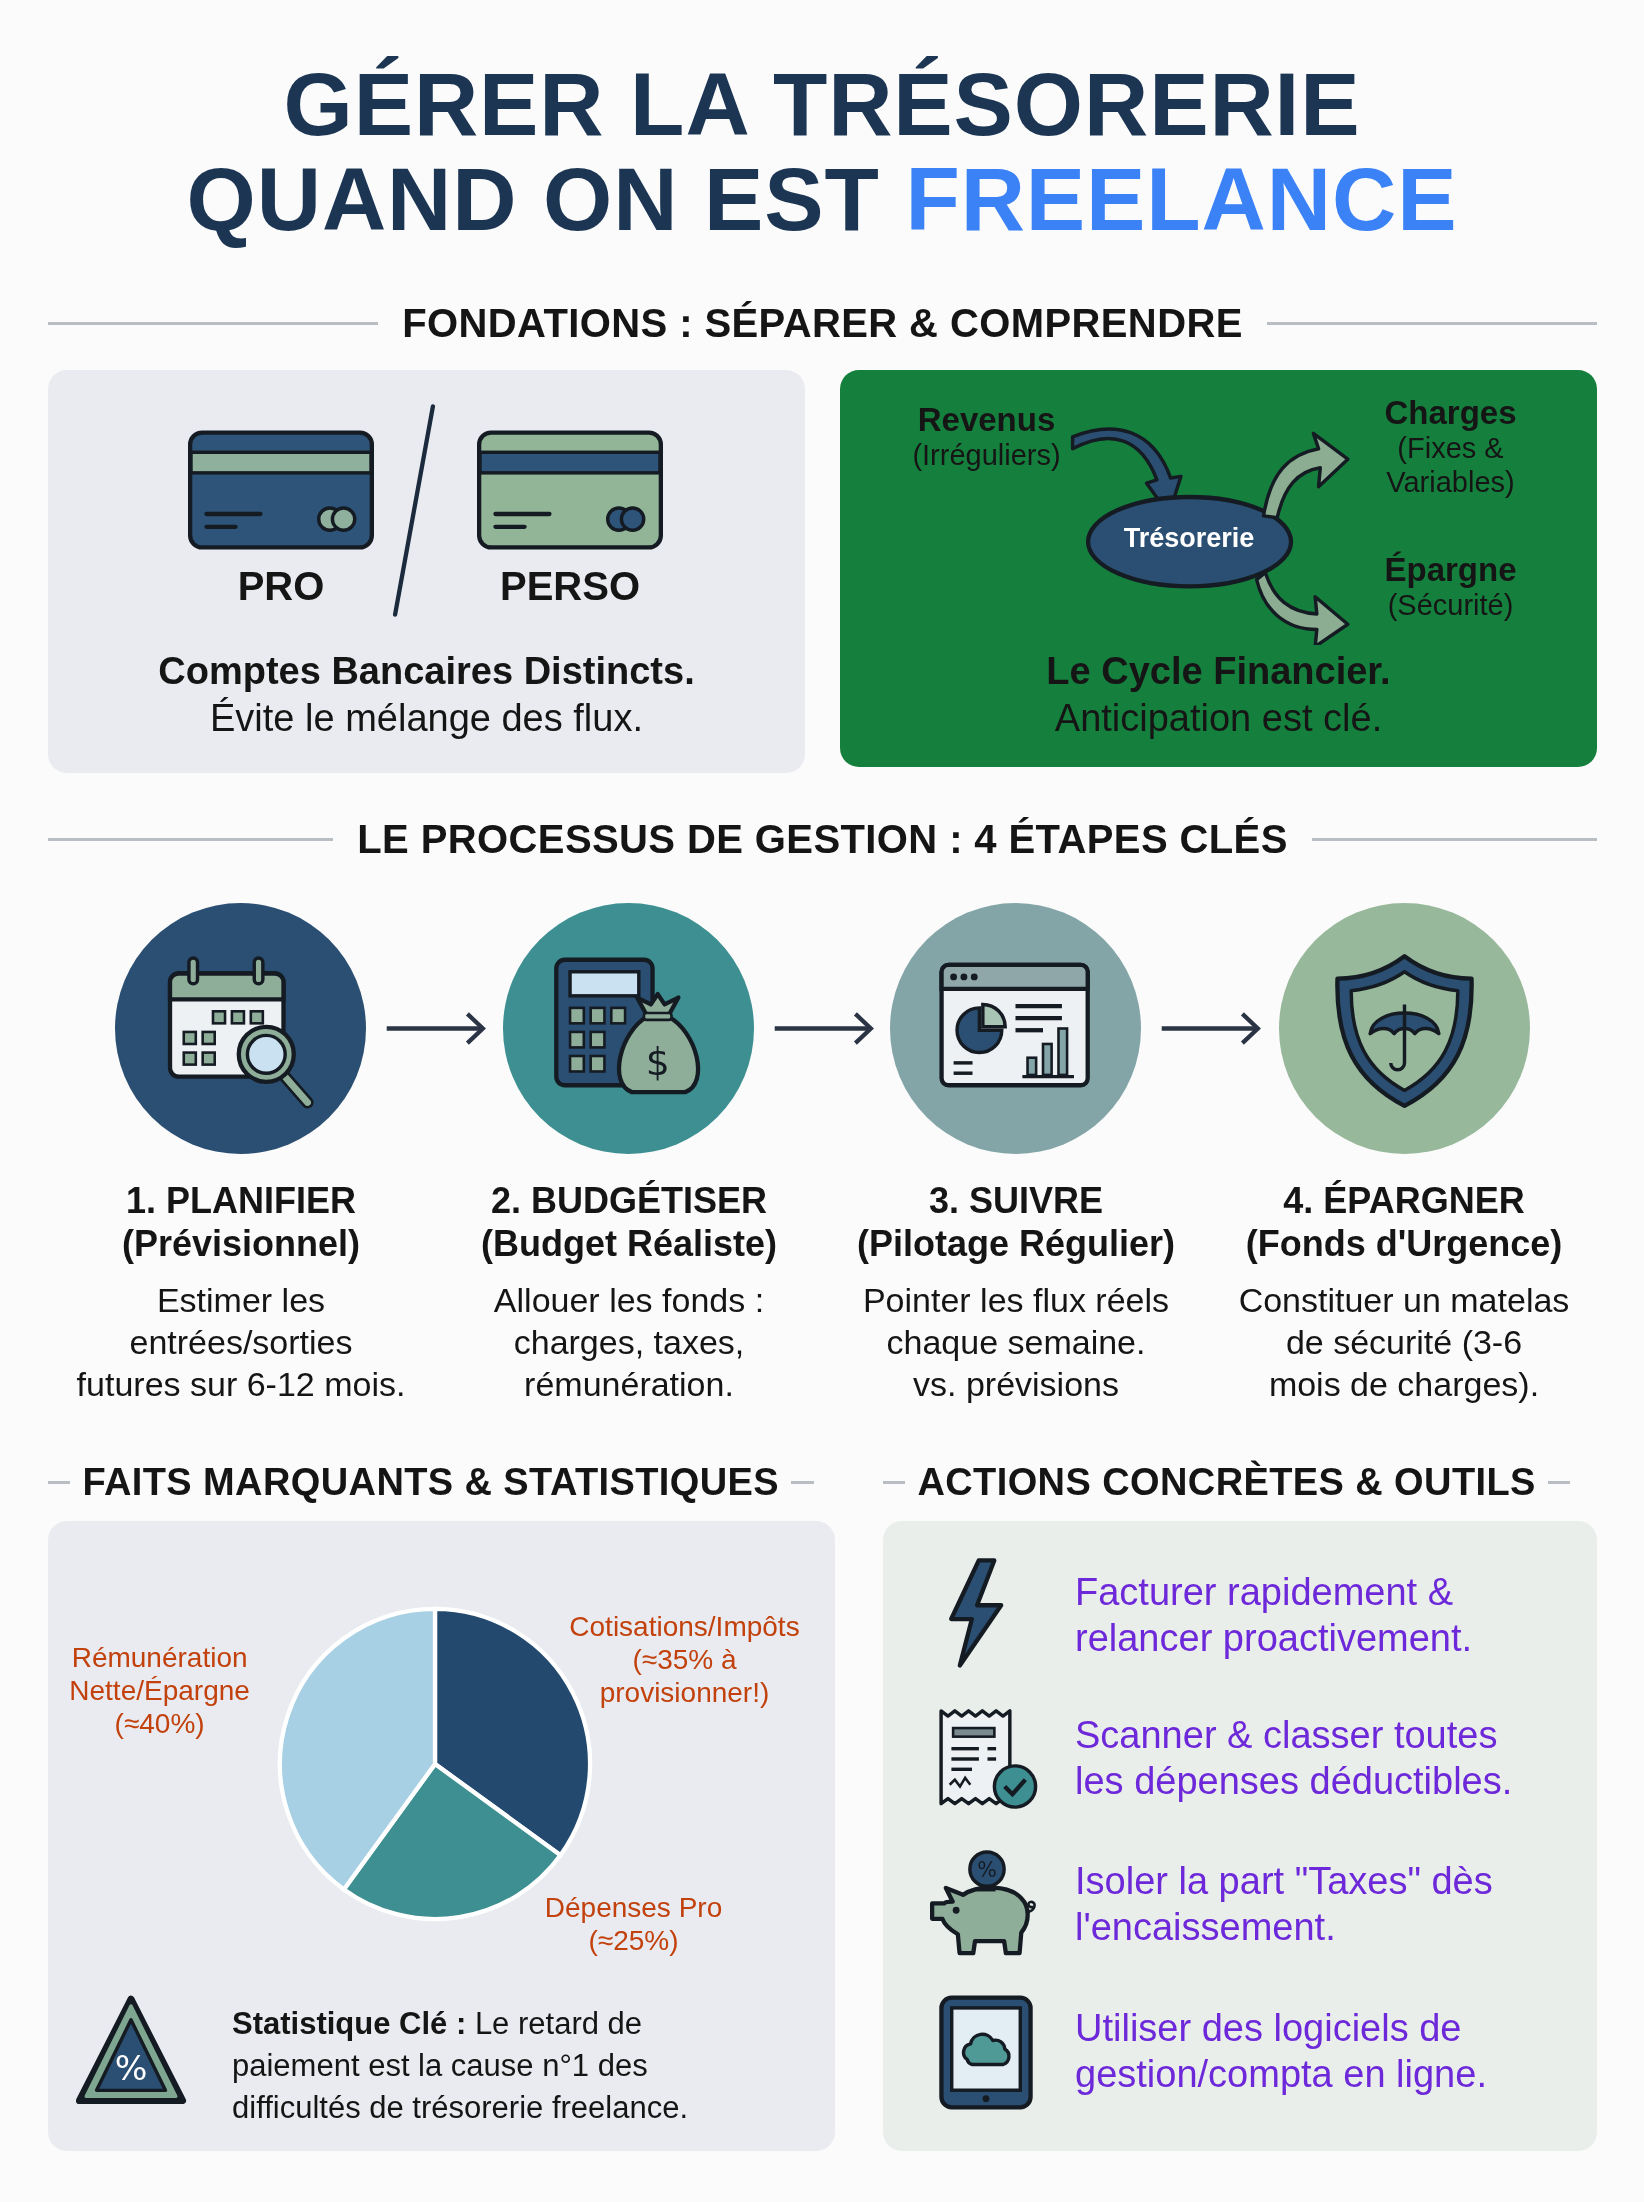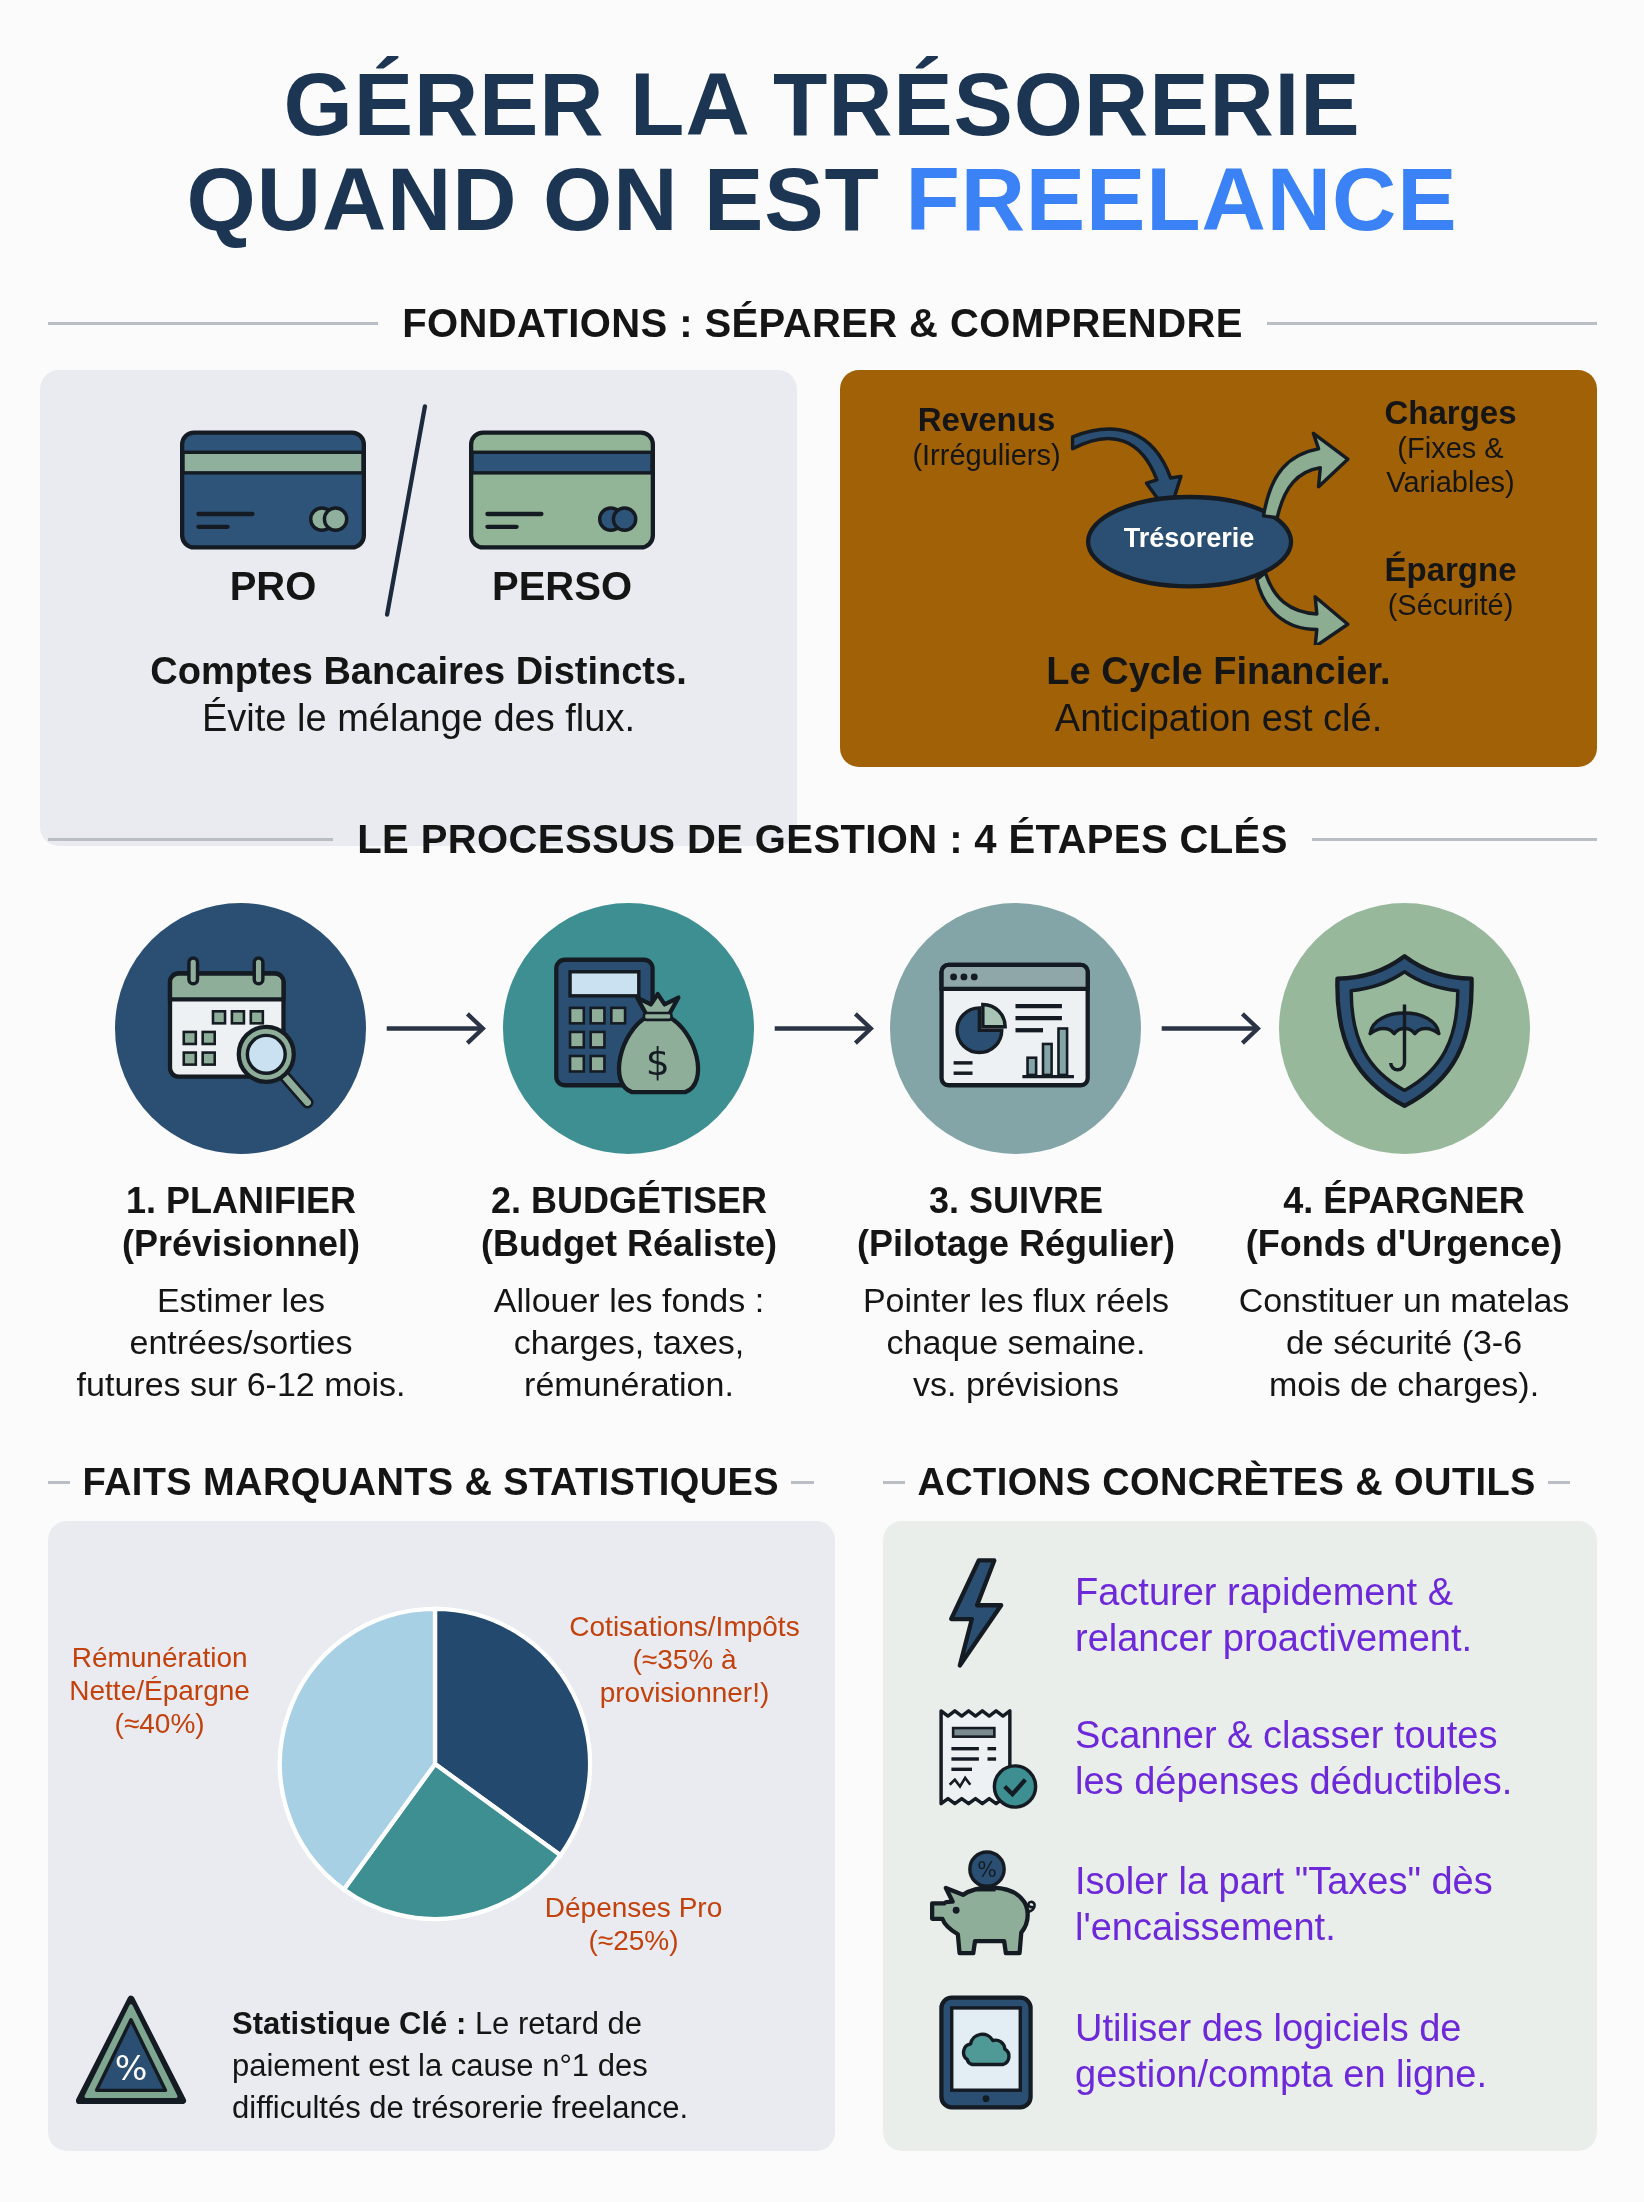--- a/index.html
+++ b/index.html
@@ -10,21 +10,21 @@
   .title.l1 { top: 60px; }
   .title.l2 { top: 155px; }
   .title .accent { color: #3b82f6; margin-top: 27px; }
 
   .sec-head { position: absolute; display: flex; align-items: center; }
   .sec-head .rule { height: 3.4px; background: #b9bec4; flex: 1; }
   .sec-head .txt { font-weight: 700; font-size: 40px; color: #151515; padding: 0 24px; white-space: nowrap; letter-spacing: 0.4px; }
 
   .card { position: absolute; border-radius: 19px; }
   .card.grey { background: #e9ebf0; }
-  .card.mint { background: #a16207; }
+  .card.mint { background: #15803d; }
   .card.sage { background: #e9eeeb; }
 
   .abs { position: absolute; }
   .center { text-align: center; }
 
   .card-caption-b { font-weight: 700; font-size: 38px; }
   .card-caption-n { font-size: 38px; }
 
   .step-circle { position: absolute; width: 251px; height: 251px; border-radius: 50%; top: 903px; }
   .step-title { position: absolute; width: 370px; text-align: center; font-weight: 700; font-size: 36px; line-height: 43px; top: 1179px; }
@@ -42,21 +42,21 @@
   <span>QUAND ON EST</span>
   <span class="accent">FREELANCE</span>
 </div>
 
 <div class="sec-head" style="top:301px; left:48px; width:1549px;">
   <div class="rule"></div>
   <div class="txt">FONDATIONS : SÉPARER &amp; COMPRENDRE</div>
   <div class="rule"></div>
 </div>
 
-<div class="card grey" style="left:40px; top:370px; width:757px; height:476px;">
+<div class="card grey" style="left:48px; top:370px; width:757px; height:403px;">
 
   <svg class="abs" style="left:139px; top:60px;" width="188" height="120" viewBox="0 0 218 140">
     <rect x="3" y="3" width="212" height="134" rx="14" fill="#2e5479" stroke="#151b22" stroke-width="5"></rect>
     <rect x="4" y="26" width="210" height="24" fill="#8fb09d" stroke="#151b22" stroke-width="4"></rect>
     <line x1="22" y1="98" x2="85" y2="98" stroke="#151b22" stroke-width="5" stroke-linecap="round"></line>
     <line x1="22" y1="113" x2="56" y2="113" stroke="#151b22" stroke-width="5" stroke-linecap="round"></line>
     <circle cx="166" cy="104" r="13" fill="#8fb09d" stroke="#151b22" stroke-width="4"></circle>
     <circle cx="182" cy="104" r="13" fill="#8fb09d" stroke="#151b22" stroke-width="4"></circle>
   </svg>
 

